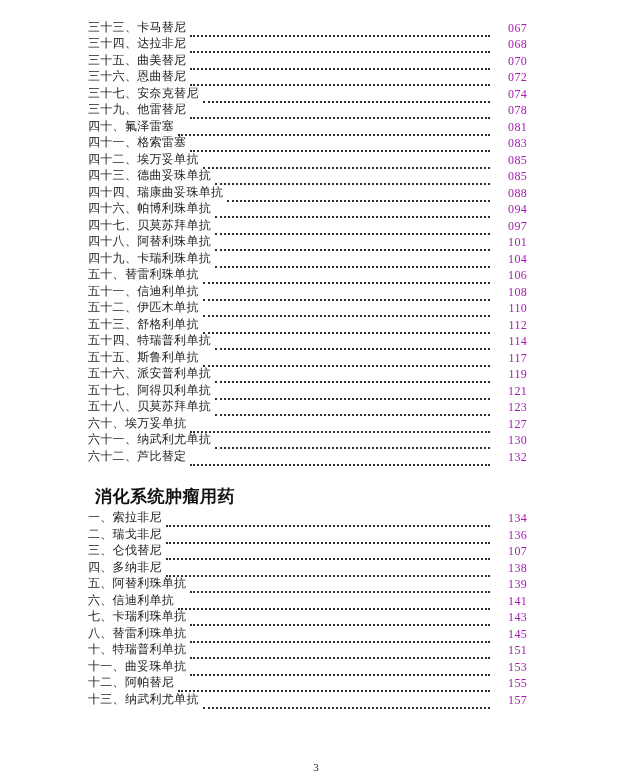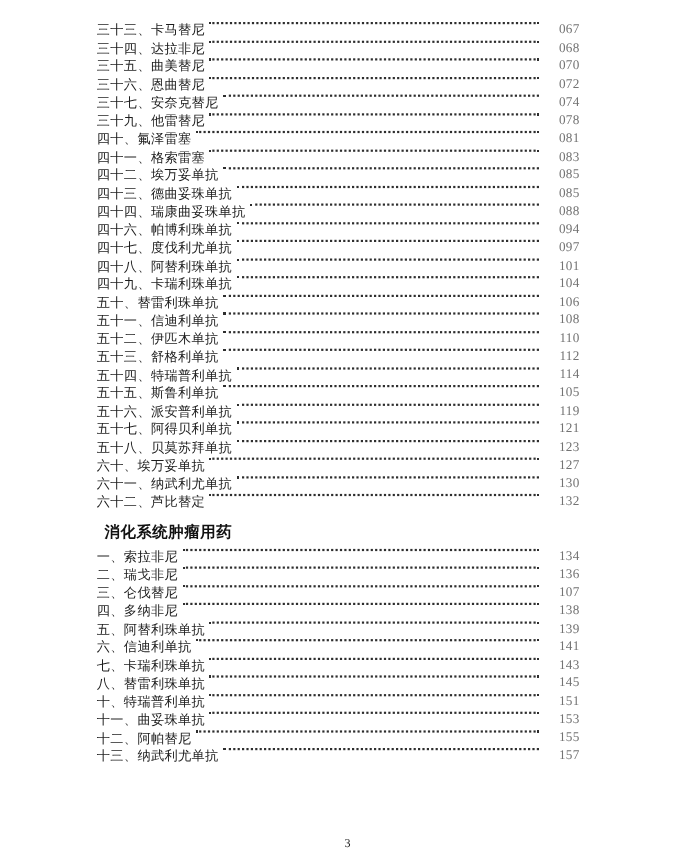--- a/index.html
+++ b/index.html
@@ -15,21 +15,21 @@
     box-sizing: border-box;
   }
   .toc {
     position: absolute;
     top: 19px;
     left: 88px;
     right: 105px;
   }
   .toc-row {
     display: flex;
-    align-items: flex-start;
+    align-items: flex-end;
     height: 16.5px;
     font-size: 12px;
     letter-spacing: 0.3px;
     white-space: nowrap;
   }
   .toc-row .entry-label {
     flex: 0 0 auto;
   }
   .toc-row .leader {
     flex: 1 1 auto;
@@ -38,27 +38,27 @@
     margin: 0 3px 0 4px;
     position: relative;
     top: 1px;
     min-width: 8px;
   }
   .toc-row .page-num {
     flex: 0 0 34px;
     text-align: right;
     font-size: 12px;
     font-family: "Liberation Serif", "DejaVu Serif", serif;
-    color: #737373;
+    color: #a21caf;
   }
   .section-header {
-    font-size: 14px;
+    font-size: 17px;
     font-weight: bold;
     color: #111111;
-    margin: 12px 0 5px 7px;
+    margin: 24px 0 5px 7px;
     height: 16px;
     line-height: 16px;
     letter-spacing: 0.5px;
   }
   .footer-page-num {
     position: absolute;
     top: 761px;
     left: 0;
     width: 100%;
     text-align: center;
@@ -126,21 +126,21 @@
         <span class="entry-label">四十四、瑞康曲妥珠单抗</span>
         <span class="leader"></span>
         <span class="page-num">088</span>
       </div>
       <div class="toc-row">
         <span class="entry-label">四十六、帕博利珠单抗</span>
         <span class="leader"></span>
         <span class="page-num">094</span>
       </div>
       <div class="toc-row">
-        <span class="entry-label">四十七、度伐利尤单抗</span>
+        <span class="entry-label">四十七、贝莫苏拜单抗</span>
         <span class="leader"></span>
         <span class="page-num">097</span>
       </div>
       <div class="toc-row">
         <span class="entry-label">四十八、阿替利珠单抗</span>
         <span class="leader"></span>
         <span class="page-num">101</span>
       </div>
       <div class="toc-row">
         <span class="entry-label">四十九、卡瑞利珠单抗</span>
@@ -168,21 +168,21 @@
         <span class="page-num">112</span>
       </div>
       <div class="toc-row">
         <span class="entry-label">五十四、特瑞普利单抗</span>
         <span class="leader"></span>
         <span class="page-num">114</span>
       </div>
       <div class="toc-row">
         <span class="entry-label">五十五、斯鲁利单抗</span>
         <span class="leader"></span>
-        <span class="page-num">105</span>
+        <span class="page-num">117</span>
       </div>
       <div class="toc-row">
         <span class="entry-label">五十六、派安普利单抗</span>
         <span class="leader"></span>
         <span class="page-num">119</span>
       </div>
       <div class="toc-row">
         <span class="entry-label">五十七、阿得贝利单抗</span>
         <span class="leader"></span>
         <span class="page-num">121</span>

